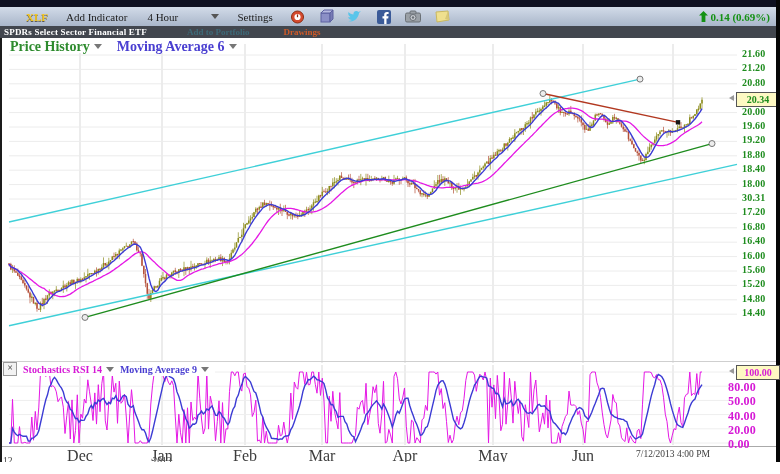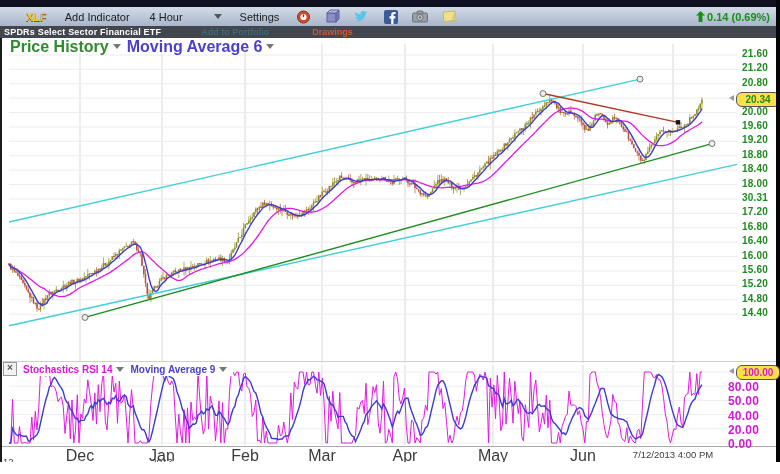--- a/index.html
+++ b/index.html
@@ -1,51 +1,51 @@
 <!DOCTYPE html>
 <html><head>
 <meta charset="utf-8">
 <style>
   html,body{margin:0;padding:0;background:#fff;}
   #screen{position:relative;width:780px;height:462px;overflow:hidden;background:#fff;
-          font-family:Liberation Sans, sans-serif;-webkit-font-smoothing:antialiased;}
+          font-family:Liberation Serif, serif;-webkit-font-smoothing:antialiased;}
   .abs{position:absolute;}
   
   #topstrip{left:0;top:0;width:780px;height:7px;background:#0e1020;}
   #toolbar{left:0;top:7px;width:776px;height:19px;display:flex;align-items:center;
            background:linear-gradient(#d2dbe8,#a9b6ca);border-bottom:1px solid #8d9cb4;
            font-size:11px;color:#1c1c1c;}
   .sym{color:#f2c41f;font-weight:bold;margin-left:26px;text-shadow:0 1px 0 #555;}
   .titem{margin-left:18px;cursor:default;}
   .tf{display:inline-flex;align-items:center;width:72px;justify-content:space-between;margin-left:20px;}
   .caret{width:0;height:0;border-left:4px solid transparent;border-right:4px solid transparent;
          border-top:5px solid #555;display:inline-block;}
   .iconrow{display:flex;align-items:center;gap:12px;margin-left:16px;}
   .icon{display:inline-flex;width:17px;height:16px;align-items:center;justify-content:center;}
   .change{margin-left:auto;margin-right:6px;color:#149114;font-weight:bold;font-size:11px;
           display:inline-flex;align-items:center;gap:2px;}
   #symbolbar{left:0;top:26px;width:776px;height:12px;background:#42464e;display:flex;
              align-items:center;font-size:9px;font-weight:bold;color:#fff;gap:28px;}
   .sb-name{margin-left:4px;letter-spacing:.2px;}
   .sb-port{margin-left:12px;color:#3e6a78;}
-  .sb-draw{margin-left:15px;color:#cf5a28;}
+  .sb-draw{margin-left:6px;color:#cf5a28;}
   
   #mainsvg{left:0;top:38px;}
   #stochsvg{left:0;top:363px;}
-  #mainlegend{left:10px;top:40px;height:13px;display:flex;align-items:center;gap:6px;
-              background:#fff;font-size:16px;font-weight:bold;padding-right:6px;}
+  #mainlegend{left:10px;top:40px;height:13px;display:flex;align-items:center;gap:15px;
+              background:#fff;font-size:14px;font-weight:bold;padding-right:6px;}
   #stochlegend{left:3px;top:362px;height:14px;display:flex;align-items:center;gap:6px;
                background:#fff;font-size:10px;font-weight:bold;padding-right:6px;}
   .lg{display:inline-flex;align-items:center;gap:4px;cursor:pointer;}
   .lg .caret{border-top-color:#777;}
   .xbtn{width:12px;height:12px;border:1px solid #999;background:#f2f2f2;color:#555;
         font-size:10px;line-height:10px;text-align:center;font-weight:bold;cursor:pointer;}
   .glabel{color:#1e8c1e;font-weight:bold;font-size:10px;left:742px;letter-spacing:.2px;}
   .mlabel{color:#d619d6;font-weight:bold;font-size:12px;left:728px;letter-spacing:.2px;}
-  .valbox{left:736px;width:42px;height:13px;border:1px solid #555;border-radius:6px;background:#fde047;
+  .valbox{left:736px;width:42px;height:13px;border:1px solid #555;border-radius:0;background:#fef9c3;
           font-size:10px;font-weight:bold;text-align:center;line-height:13px;}
   .larrow{width:0;height:0;border-top:3px solid transparent;border-bottom:3px solid transparent;
           border-right:5px solid #999;}
   .mon{top:447px;transform:translateX(-50%);font-size:16px;color:#3c3c3c;}
   .yr{font-size:9.5px;color:#3c3c3c;}
   #timestamp{top:449px;transform:translateX(-50%);font-size:9.5px;color:#3c3c3c;white-space:nowrap;}
   #divider1{left:0;top:361px;width:776px;height:1px;background:#cfcfcf;}
   #divider2{left:0;top:446px;width:776px;height:1px;background:#aaa;}
   #leftborder{left:0;top:38px;width:2px;height:424px;background:#1b1b1b;}
   #rightborder{left:776px;top:0;width:4px;height:474px;background:#060606;}

